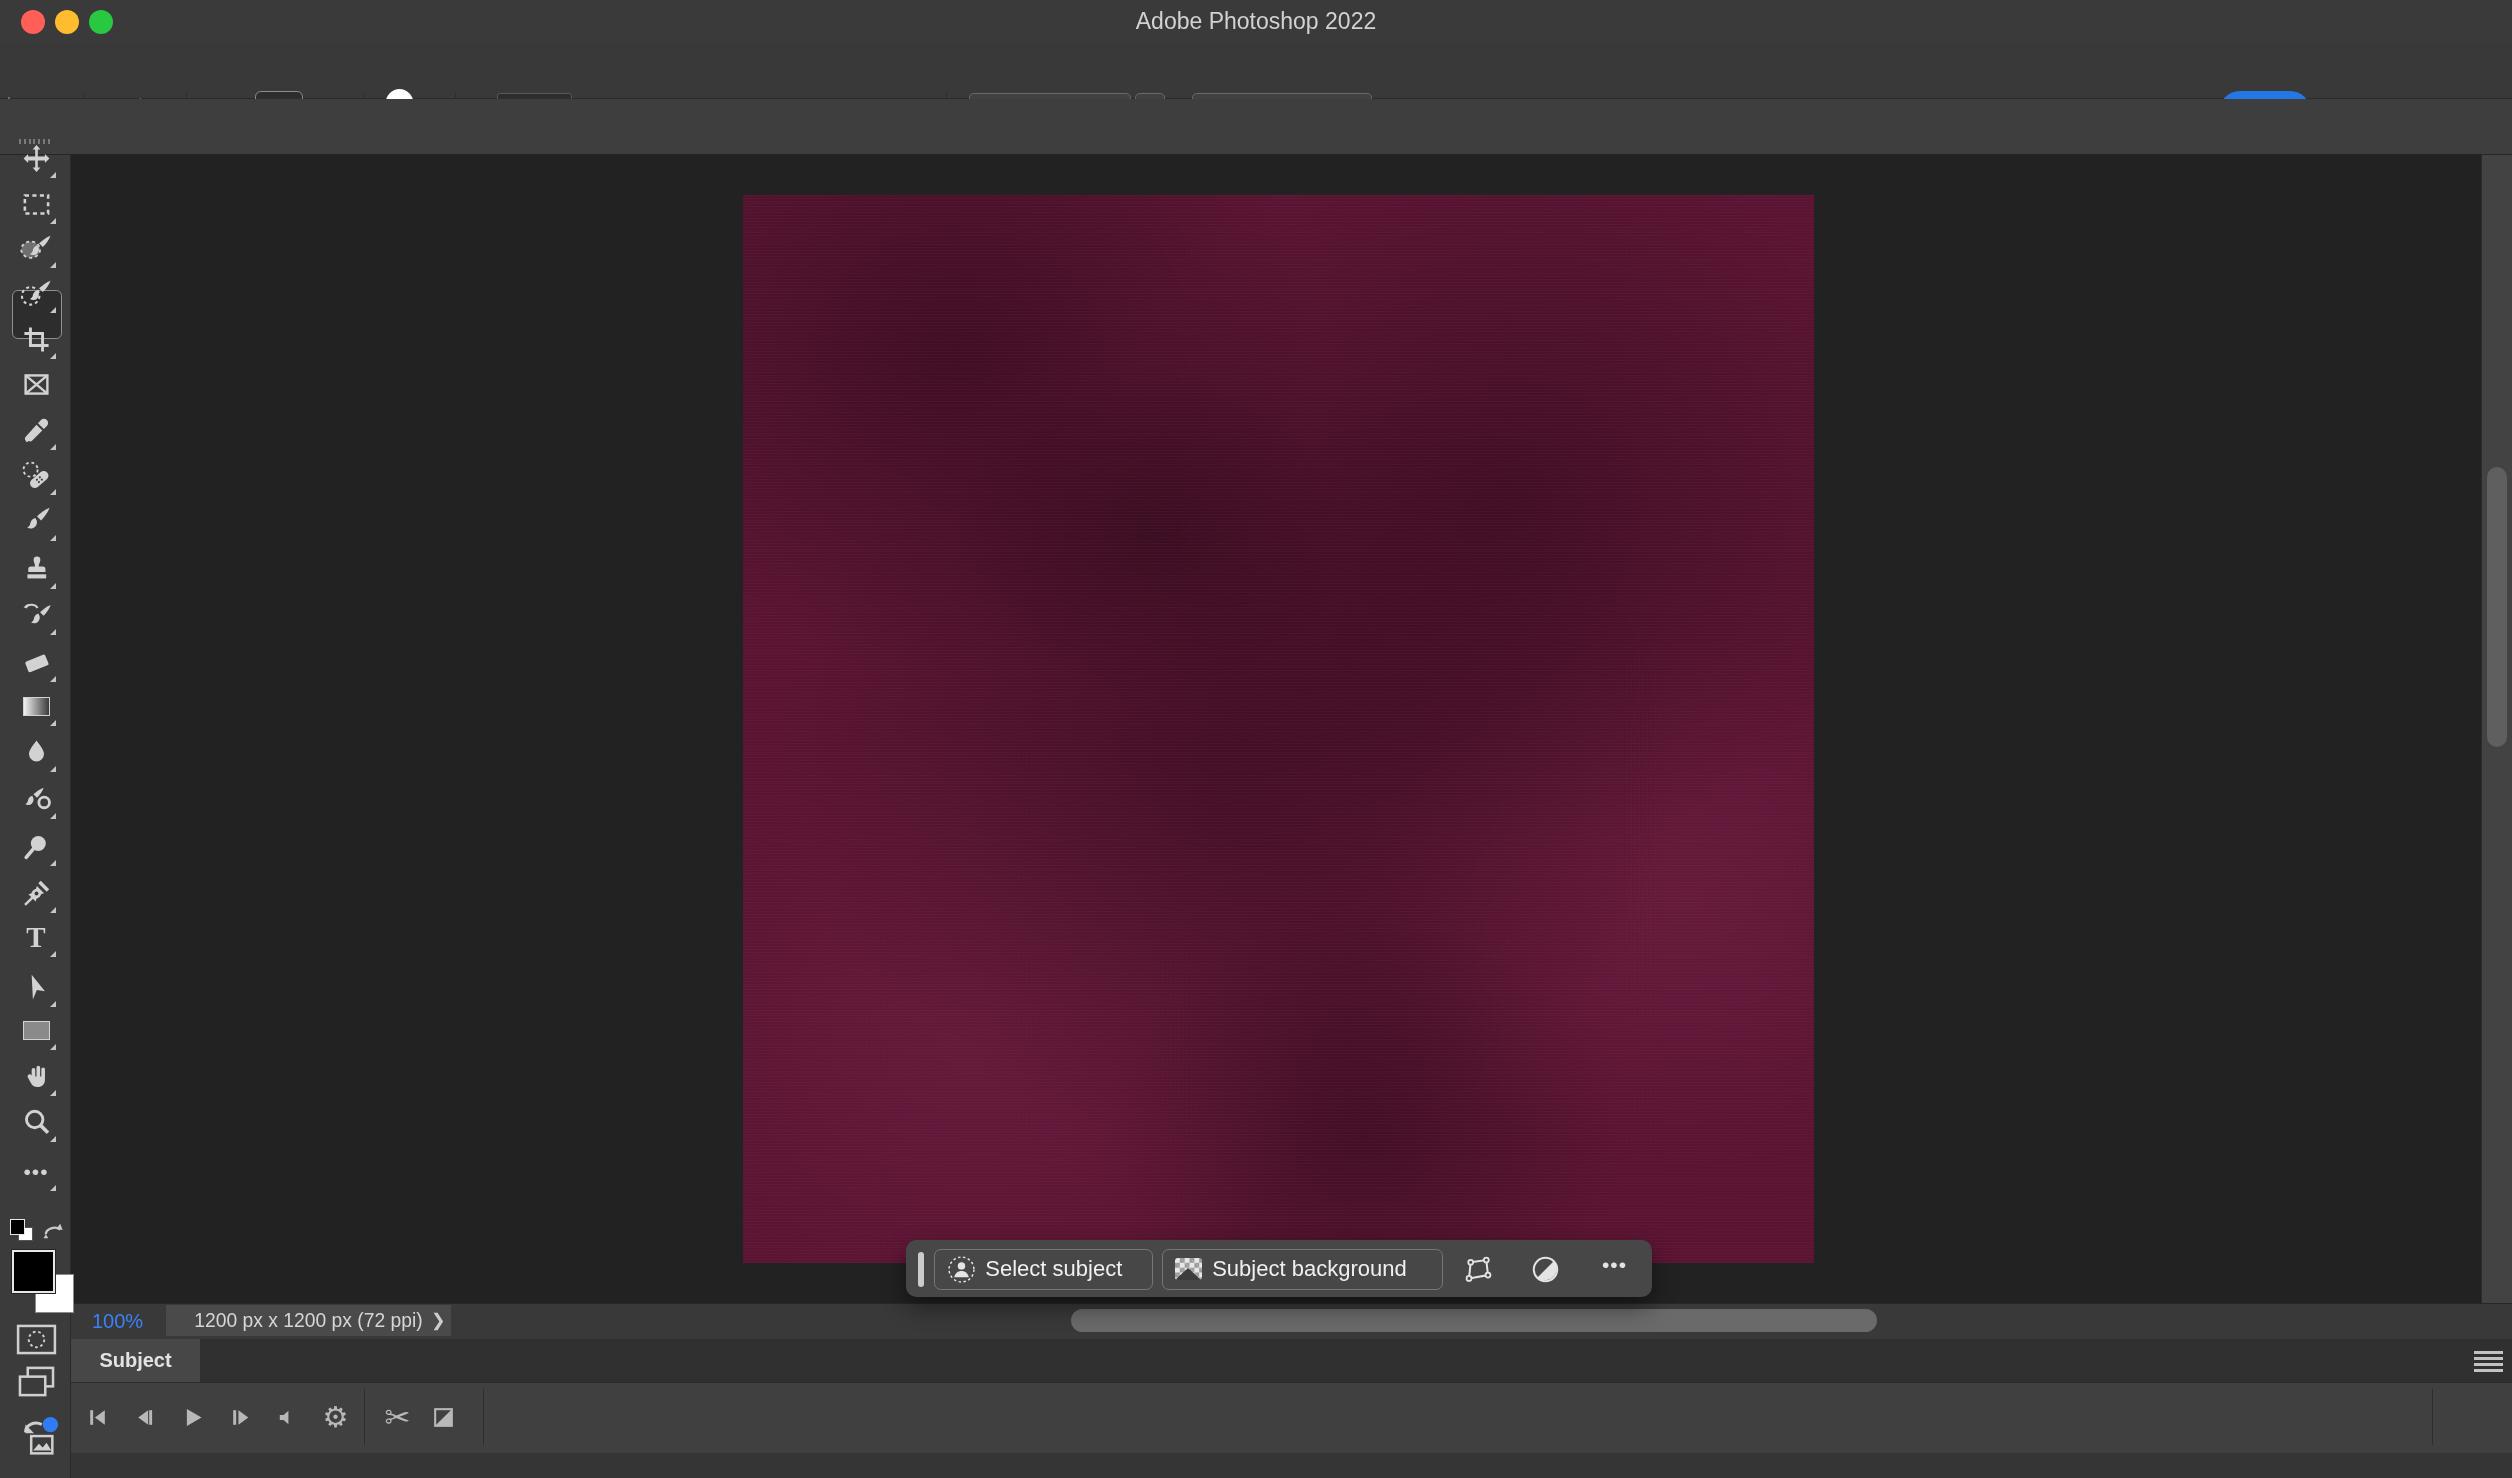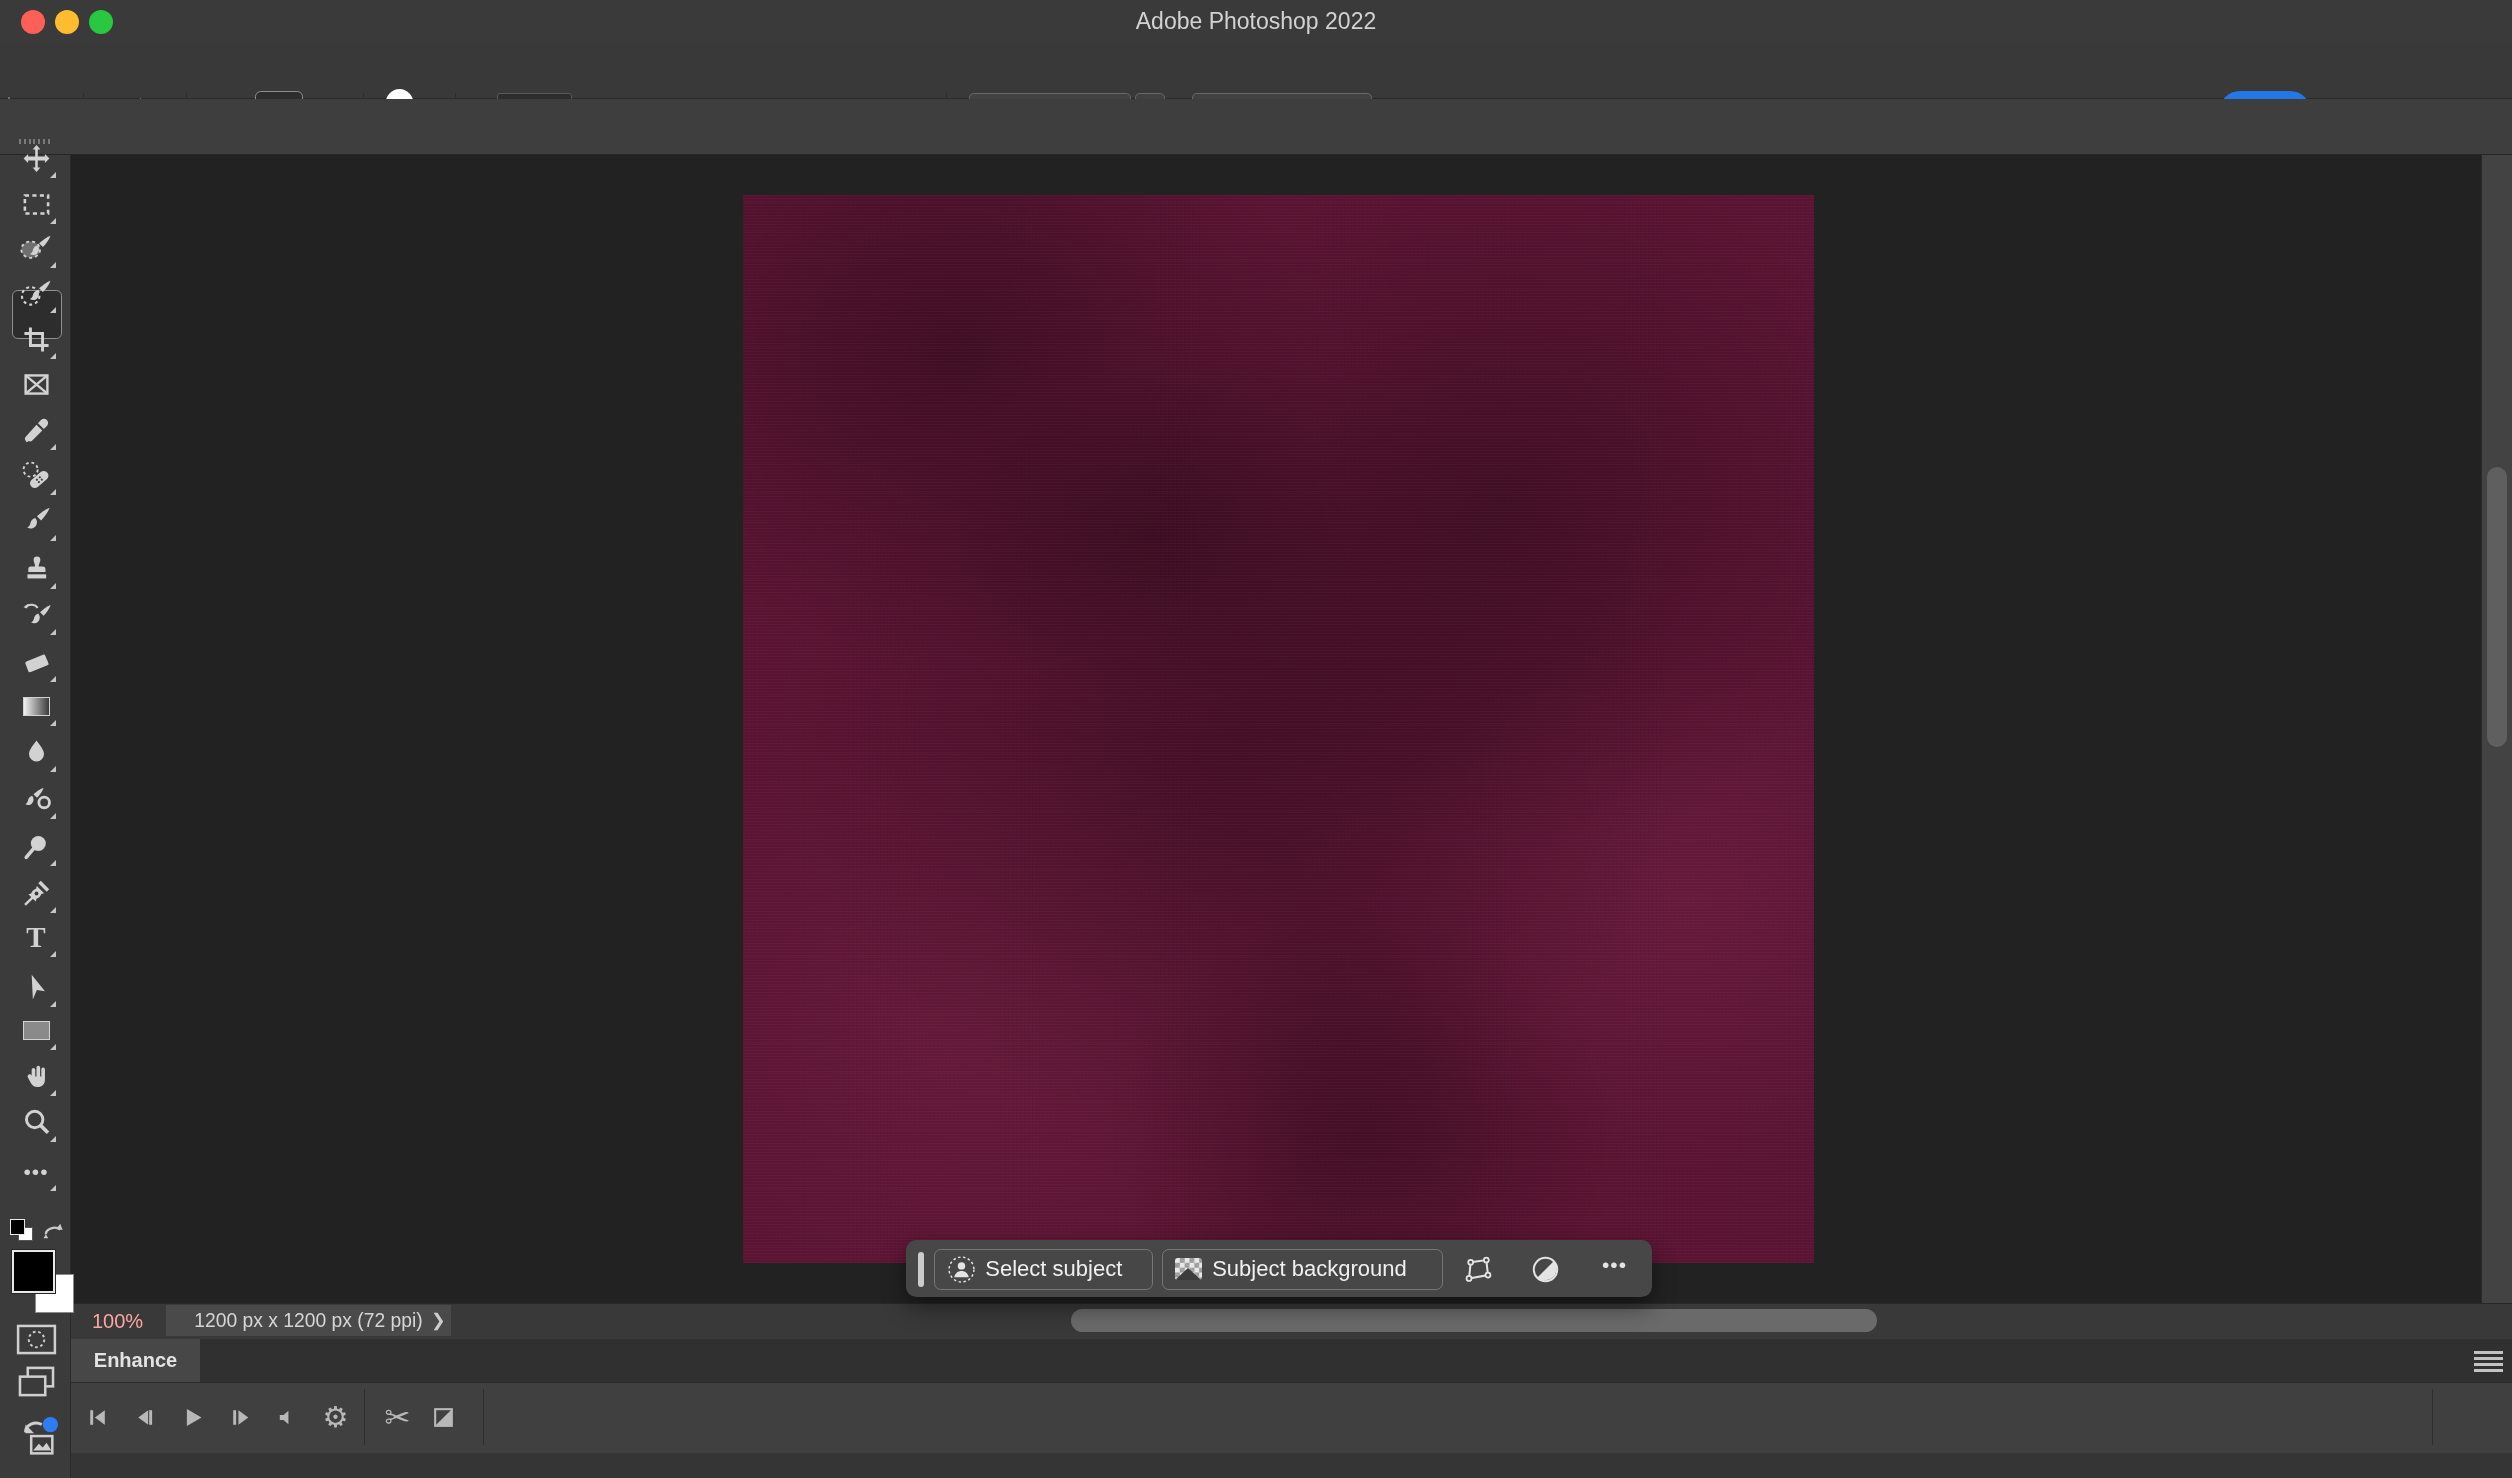--- a/index.html
+++ b/index.html
@@ -59,21 +59,21 @@
   .cbtn{top:8.7px;height:41px;border:1.4px solid #777;border-radius:6.8px;display:flex;align-items:center;color:#f0f0f0;font-size:22px;box-sizing:border-box;}
   .cico{top:12.6px;width:33px;height:33px;display:flex;align-items:center;justify-content:center;color:#e4e4e4;}
   .checker{width:27px;height:22px;border-radius:2.9px;position:relative;overflow:hidden;
     background-image:linear-gradient(45deg,#9a9a9a 25%,transparent 25%,transparent 75%,#9a9a9a 75%),linear-gradient(45deg,#9a9a9a 25%,#e8e8e8 25%,#e8e8e8 75%,#9a9a9a 75%);
     background-size:9.7px 9.7px;background-position:0 0,4.8px 4.8px;}
   .checker span{position:absolute;left:0;bottom:0;width:0;height:0;border-left:13.5px solid transparent;border-right:13.5px solid transparent;border-bottom:12.6px solid #3c3c3c;}
   
   .vtrack{left:2481px;top:155px;width:31px;height:1148px;background:#434343;border-left:1px solid #2b2b2b;box-sizing:border-box;}
   .vthumb{left:2487px;top:467px;width:20px;height:280px;border-radius:10.6px;background:#5f5f5f;}
   .statusrow{left:71px;top:1303px;width:2442px;height:37px;background:#393939;border-top:1px solid #272727;box-sizing:border-box;}
-  .zoomlvl{left:92px;top:1306px;height:30px;line-height:30px;color:#fca5a5;font-size:20px;}
+  .zoomlvl{left:92px;top:1306px;height:30px;line-height:30px;color:#3b82f6;font-size:20px;}
   .docinfo{left:166px;top:1305px;width:285px;height:31px;background:#4a4a4a;color:#d6d6d6;font-size:19.3px;display:flex;align-items:center;justify-content:center;}
   .docinfo-chev{left:431px;top:1310px;color:#cdcdcd;font-size:17.4px;}
   .hthumb{left:1071px;top:1309px;width:806px;height:23px;border-radius:11.6px;background:#6a6a6a;}
   
   .tl-tabs{left:71px;top:1339px;width:2442px;height:43px;background:#303030;}
   .tl-tab{left:71px;top:1339px;width:129px;height:43px;background:#474747;color:#e3e3e3;font-size:20px;font-weight:700;display:flex;align-items:center;justify-content:center;}
   .hamb{left:2474px;top:1351px;width:29px;height:21px;display:flex;flex-direction:column;justify-content:space-between;}
   .hamb i{display:block;height:2.9px;background:#c2c2c2;}
   .tl-controls{left:71px;top:1382px;width:2442px;height:72px;background:#404040;border-top:1px solid #2b2b2b;border-bottom:1px solid #2b2b2b;box-sizing:border-box;}
   .pbtn{top:1399px;width:37px;height:37px;display:flex;align-items:center;justify-content:center;color:#b8b8b8;}
@@ -429,21 +429,21 @@
 <div class="abs statusrow"></div>
 <div class="abs zoomlvl">100%</div>
 <div class="abs docinfo">
     <span>1200 px x 1200 px (72 ppi)</span>
   </div>
 <div class="abs docinfo-chev">❯</div>
 <div class="abs hthumb"></div>
 
 <div class="abs tl-tabs"></div>
 <div class="abs tl-tab">
-    <span>Enhance</span>
+    <span>Subject</span>
   </div>
 <div class="abs hamb">
     <i></i>
     <i></i>
     <i></i>
     <i></i>
   </div>
 
 <div class="abs tl-controls"></div>
 <div class="abs pbtn" style="left:79px;">

